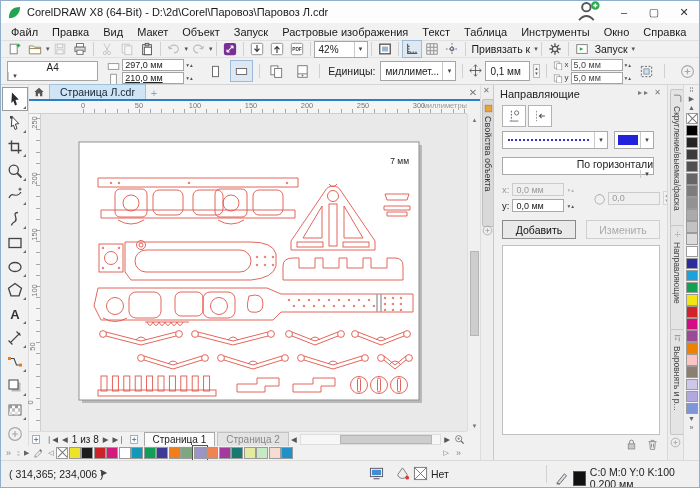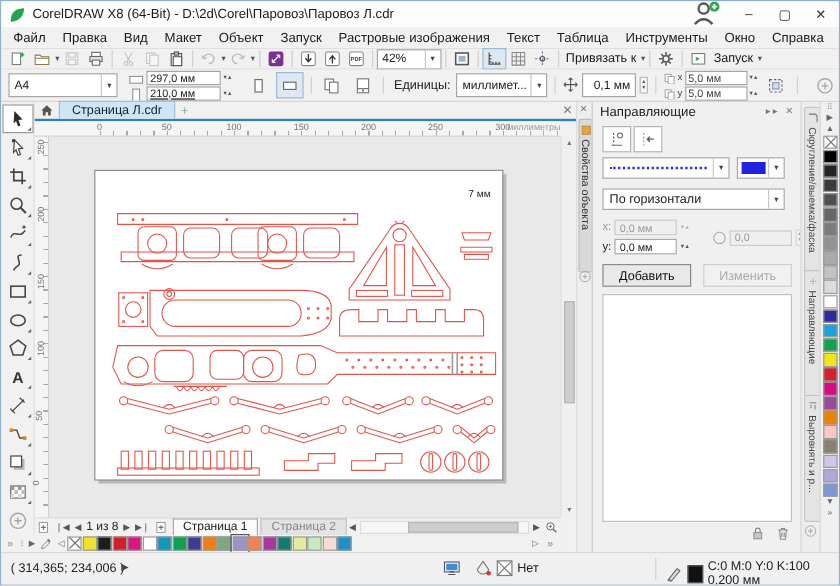--- a/index.html
+++ b/index.html
@@ -93,21 +93,21 @@
   #docker{left:492px;top:84px;width:174px;height:375px;background:#f0f0f0;border-left:1px solid #c9c9c9;box-sizing:border-box;}
   #docker .hdr{position:absolute;left:6px;top:3px;font-size:11px;color:#222;}
   #docker .hctrl{position:absolute;right:4px;top:3px;font-size:8px;color:#777;letter-spacing:2px;}
   .dkbtn{position:absolute;width:22px;height:20px;background:#fff;border:1px solid #b3b3b3;display:flex;align-items:center;justify-content:center;}
   .dkbtn svg{width:14px;height:14px;}
   #guide-style{position:absolute;left:8px;top:46px;width:106px;height:18px;background:#fff;border:1px solid #a9a9a9;display:flex;align-items:center;box-sizing:border-box;}
   #guide-style .line{flex:1;margin:0 5px;border-top:2px dotted #3232d0;}
   #guide-color{position:absolute;left:120px;top:46px;width:40px;height:18px;background:#fff;border:1px solid #a9a9a9;display:flex;align-items:center;box-sizing:border-box;}
   #guide-color .chip{width:20px;height:10px;margin-left:3px;}
   .carr{width:12px;margin-left:auto;border-left:1px solid #c9c9c9;align-self:stretch;display:flex;align-items:center;justify-content:center;font-size:7px;color:#444;}
-  #orient{position:absolute;left:8px;top:72px;width:152px;height:18px;background:#fff;border:1px solid #a9a9a9;display:flex;align-items:center;font-size:10.5px;box-sizing:border-box;}
+  #orient{position:absolute;left:8px;top:72px;width:152px;height:18px;background:#fff;border:1px solid #a9a9a9;display:flex;align-items:flex-end;font-size:10.5px;box-sizing:border-box;flex-direction:column;}
   #orient .cv{padding-left:5px;flex:1;}
   .crow{position:absolute;display:flex;align-items:center;gap:3px;font-size:9.5px;}
   .dfield{background:#fff;border:1px solid #a9a9a9;height:13px;width:52px;font-size:9px;display:flex;align-items:center;padding-left:3px;box-sizing:border-box;}
   .dfield.dis{background:#efefef;border-color:#cccccc;color:#9a9a9a;}
   .dbtn{position:absolute;height:19px;width:74px;font-size:10.5px;display:flex;align-items:center;justify-content:center;box-sizing:border-box;}
   .dbtn.en{background:#e9e9e9;border:1px solid #8a8a8a;color:#111;}
   .dbtn.dis{background:#f1f1f1;border:1px solid #cfcfcf;color:#aaa;}
   #dlist{position:absolute;left:8px;top:160px;width:158px;height:190px;background:#fff;border:1px solid #c0c0c0;box-sizing:border-box;}
   #dbottom{position:absolute;right:8px;top:353px;display:flex;gap:8px;}
   #dbottom svg{width:13px;height:13px;}
@@ -327,21 +327,21 @@
         <svg viewBox="0 0 16 16">
           <rect x="2" y="3" width="12" height="10" fill="#fff" stroke="#777"></rect>
           <path d="M5.5 6 l4 2 -4 2 z" fill="#2da84c"></path>
         </svg>
       </span>
       <span class="tblabel">Запуск</span>
       <span class="dd">▾</span>
     </div>
 
   <div id="propbar" class="abs">
-    <div class="combo" style="width:96px;height:18px;">
+    <div class="combo" style="width:96px;height:18px;flex-direction:column;">
       <span class="cv">A4</span>
       <span class="ca">▾</span>
     </div>
     <div class="sizeblock">
       <div class="sizerow">
           <span style="width:13px;height:10px;">
             <svg viewBox="0 0 16 16">
               <rect x="1.5" y="4.5" width="13" height="7" fill="#fff" stroke="#888"></rect>
             </svg>
           </span>
@@ -387,21 +387,21 @@
     <div class="combo" style="width:74px;height:18px;">
       <span class="cv">миллимет...</span>
       <span class="ca">▾</span>
     </div>
     <span class="tbsep"></span>
     <span style="width:14px;height:14px;">
         <svg viewBox="0 0 16 16">
           <path d="M8 1 v14 M1 8 h14 M8 1 l-2 2.2 M8 1 l2 2.2 M8 15 l-2 -2.2 M8 15 l2 -2.2 M1 8 l2.2 -2 M1 8 l2.2 2 M15 8 l-2.2 -2 M15 8 l-2.2 2" fill="none" stroke="#555" stroke-width="1.1"></path>
         </svg>
       </span>
-    <div class="combo" style="width:46px;height:18px;text-align:right;">
+    <div class="combo" style="width:46px;height:18px;">
       <span class="cv">0,1 мм</span>
     </div>
     <span class="spv">
         <span>▴</span>
         <span>▾</span>
       </span>
     <span class="tbsep"></span>
     <div class="dupblock">
       <div class="duprow">
           <span style="width:10px;height:10px;">

